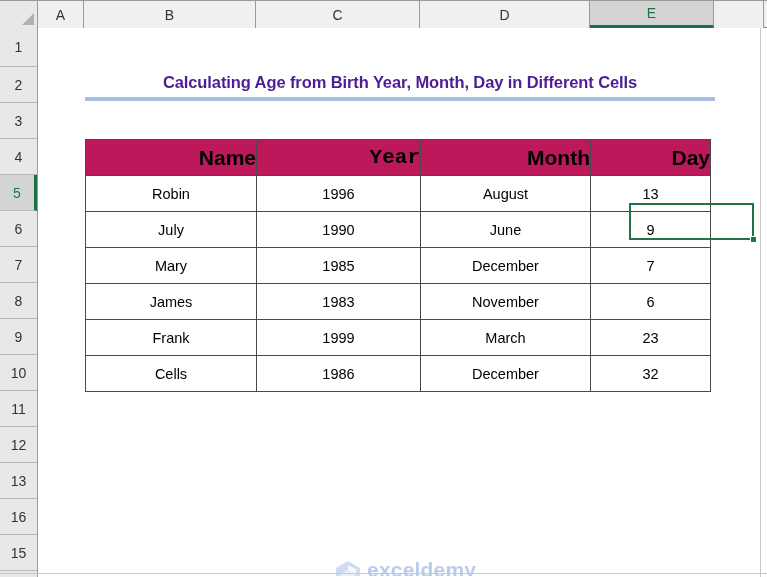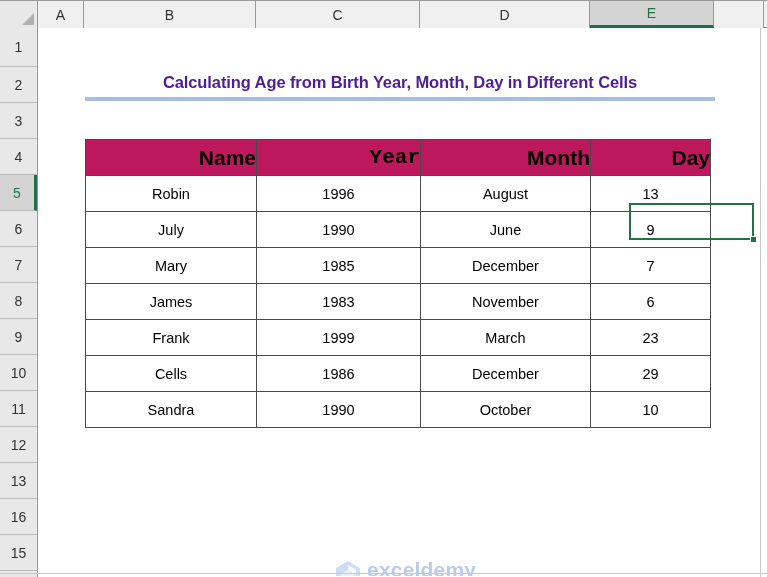--- a/index.html
+++ b/index.html
@@ -339,27 +339,21 @@
         <tr>
           <td>Frank</td>
           <td>1999</td>
           <td>March</td>
           <td>23</td>
         </tr>
         <tr>
           <td>Cells</td>
           <td>1986</td>
           <td>December</td>
-          <td>29</td>
-        </tr>
-        <tr>
-          <td>Sandra</td>
-          <td>1990</td>
-          <td>October</td>
-          <td>10</td>
+          <td>32</td>
         </tr>
       </tbody>
     </table>
 
     <div class="cell-selection"></div>
     <div class="fill-handle"></div>
 
     <div class="watermark">
       <svg class="wm-logo" viewBox="0 0 52 58">
         <polygon points="26,2 50,16 50,42 26,56 2,42 2,16" fill="#cddcf3"></polygon>

